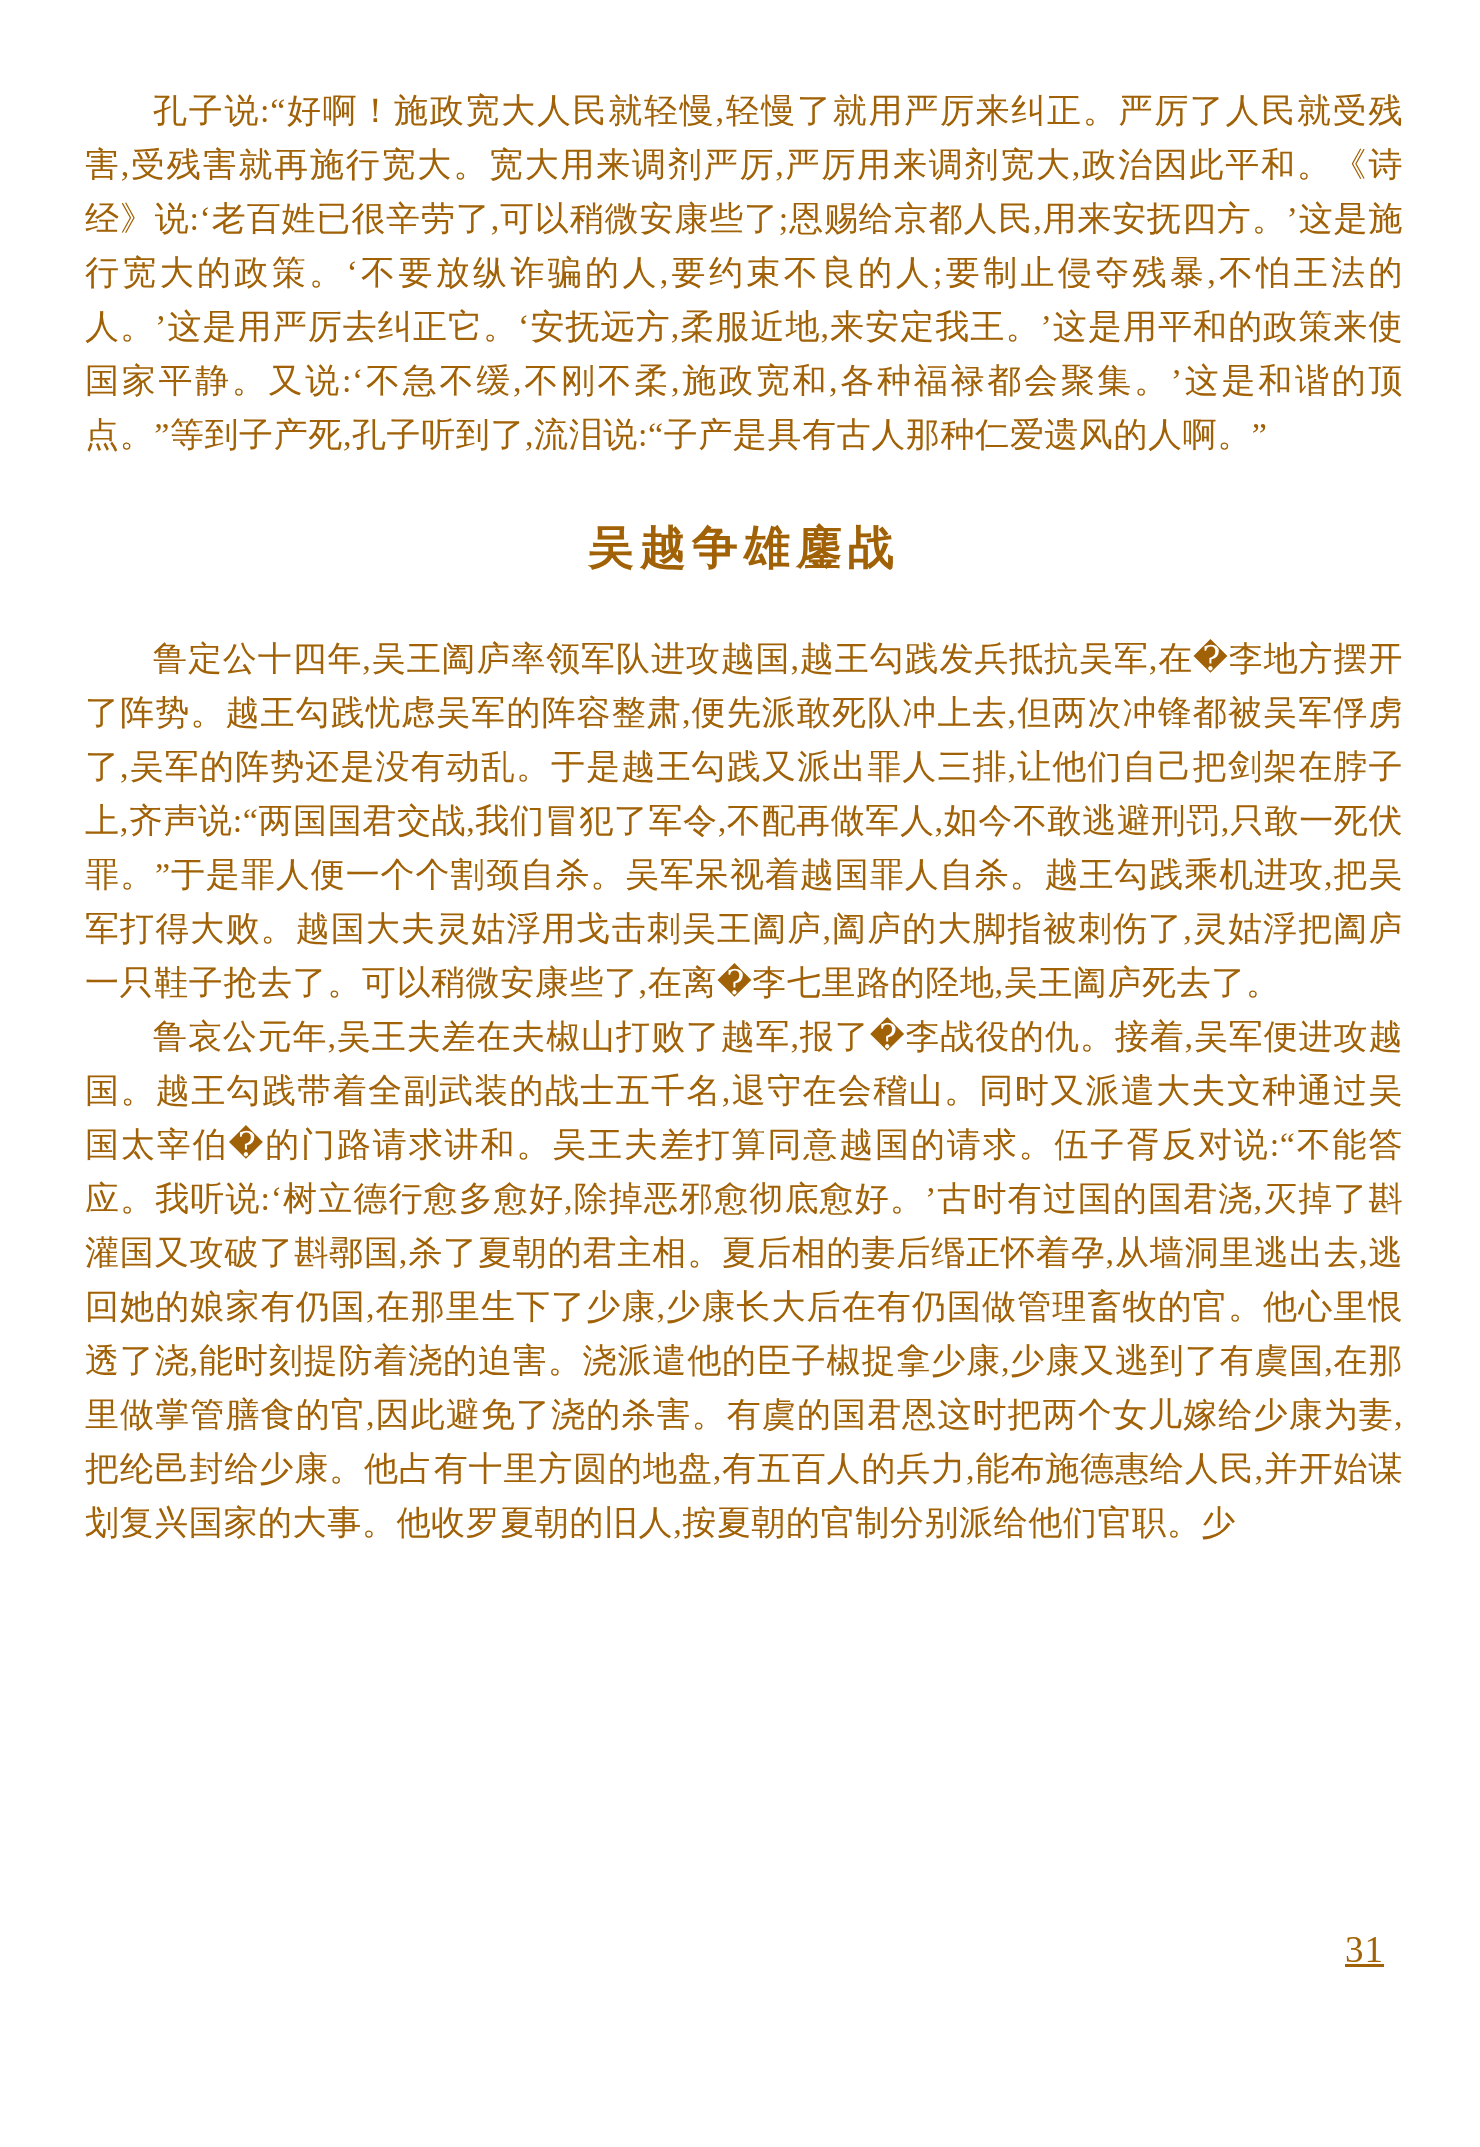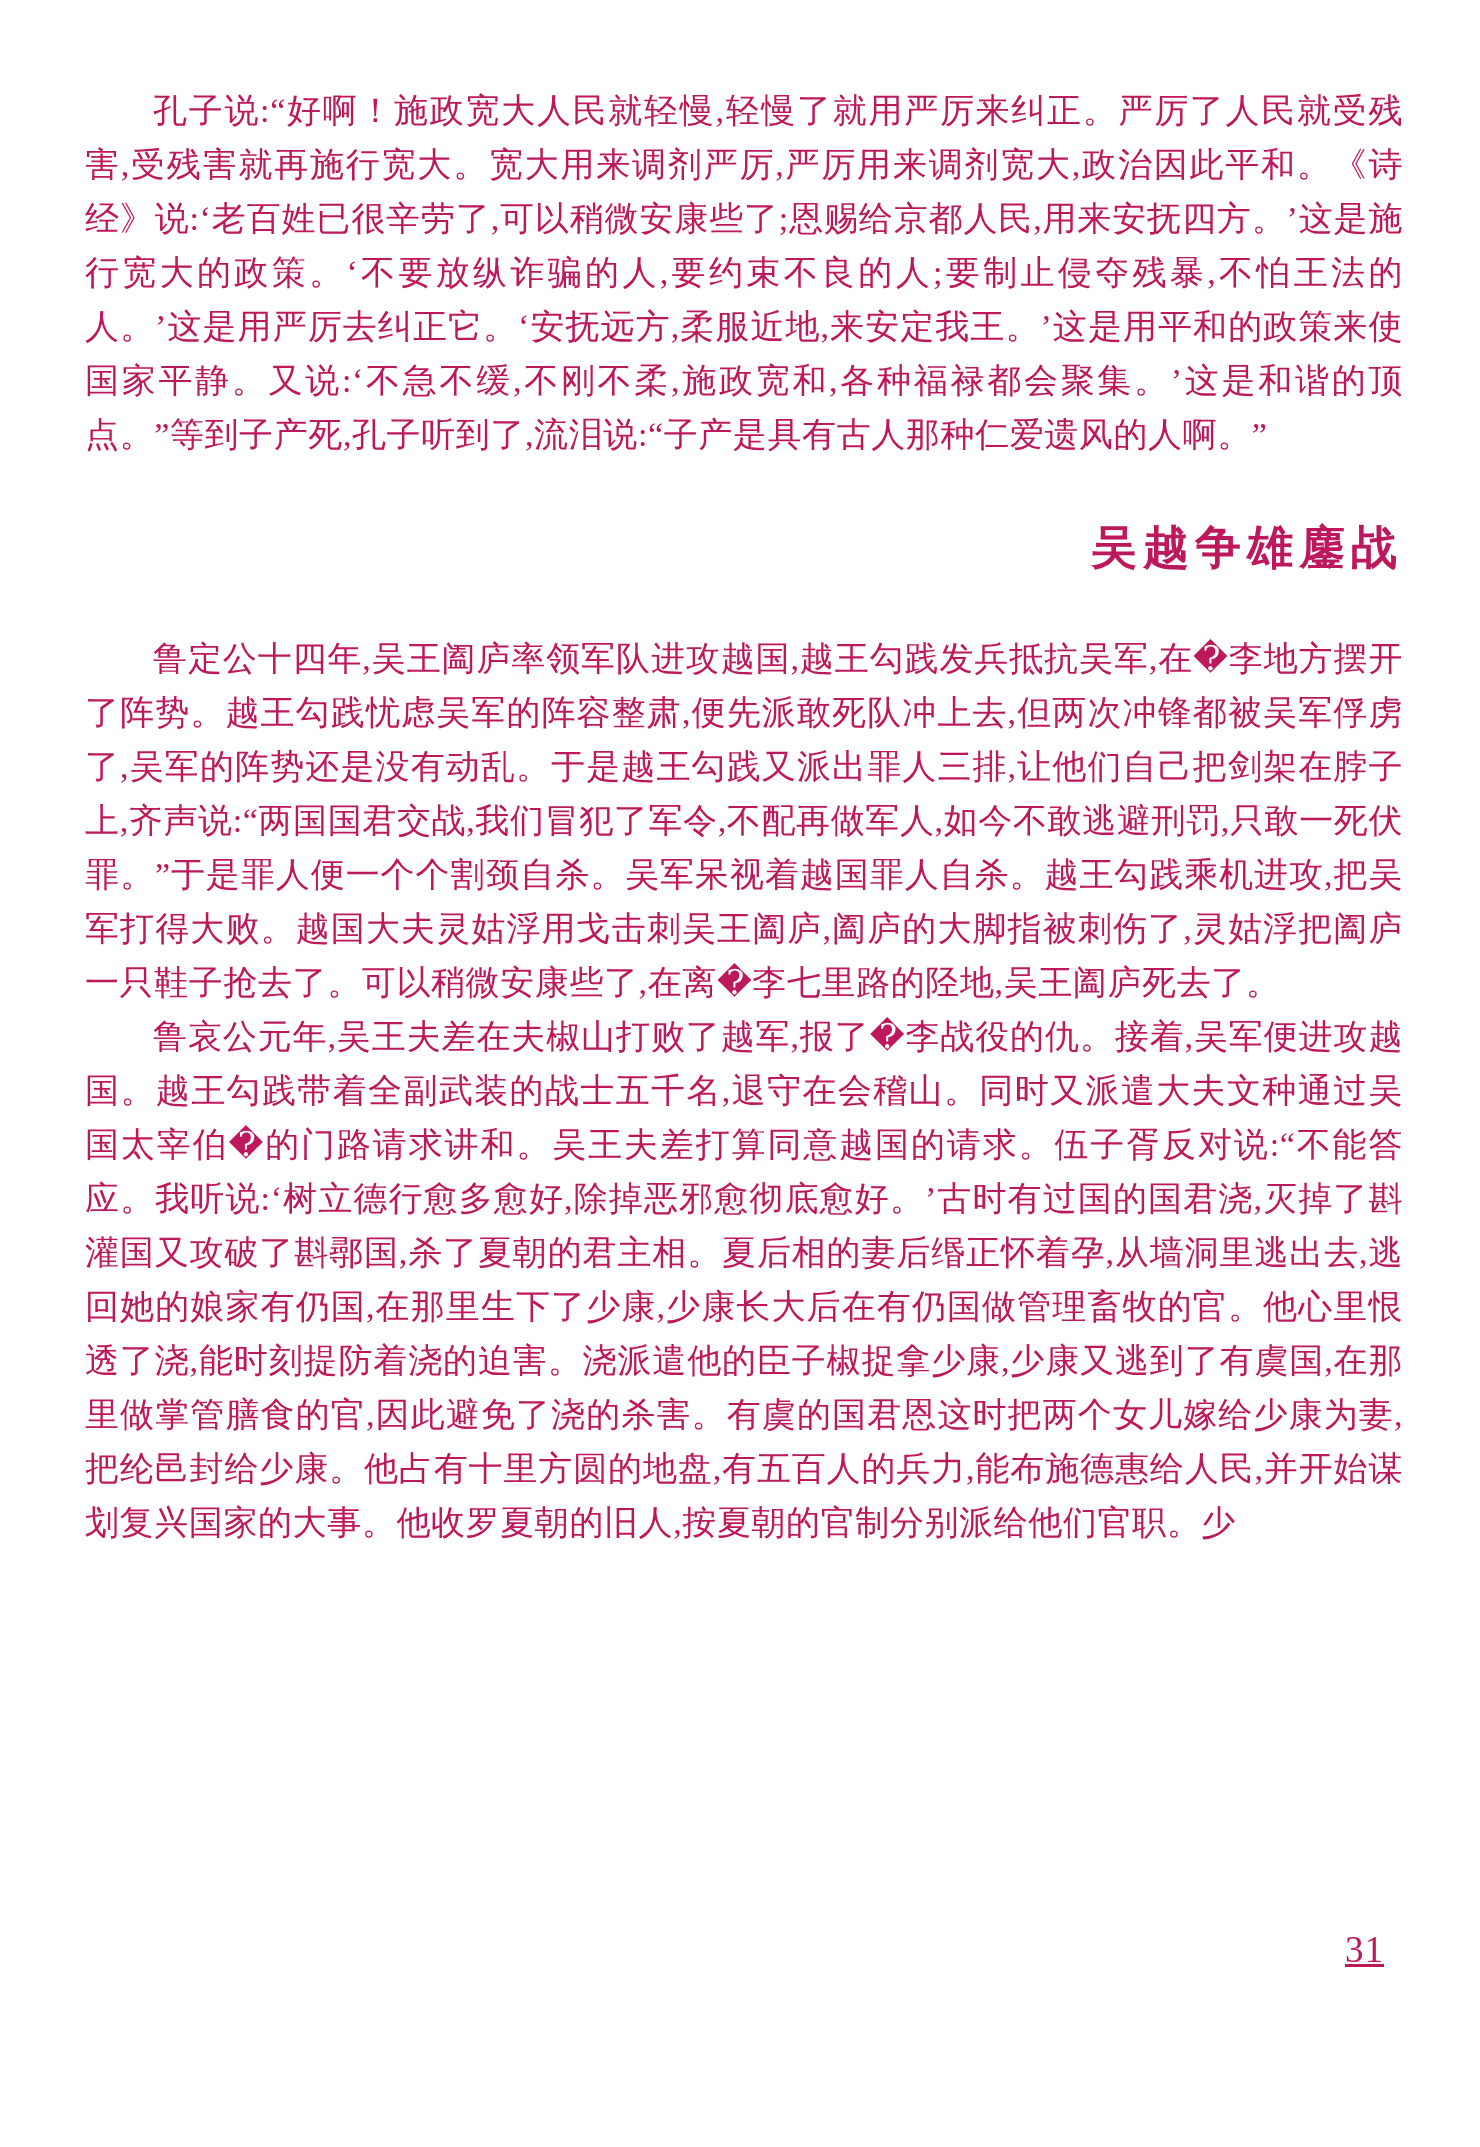--- a/index.html
+++ b/index.html
@@ -7,21 +7,21 @@
     padding: 0;
     background: #ffffff;
   }
   .page {
     position: relative;
     width: 1480px;
     height: 2147px;
     background: #ffffff;
     overflow: hidden;
     font-family: "Liberation Serif", "DejaVu Serif", serif;
-    color: #be185d;
+    color: #a16207;
   }
   .content {
     position: absolute;
     left: 85px;
     top: 84px;
     width: 1318px;
   }
   .body-text {
     margin: 0;
     font-size: 34px;
@@ -29,21 +29,21 @@
     letter-spacing: 0.6px;
     text-align: justify;
     text-align-last: left;
     text-indent: 2em;
     word-break: break-all;
   }
   .section-title {
     margin: 56px 0 54px 0;
     font-size: 46px;
     font-weight: 600;
-    text-align: right;
+    text-align: center;
     letter-spacing: 6px;
     line-height: 60px;
   }
   .page-number {
     position: absolute;
     right: 96px;
     top: 1928px;
     font-size: 37px;
     line-height: 44px;
     letter-spacing: 1px;

